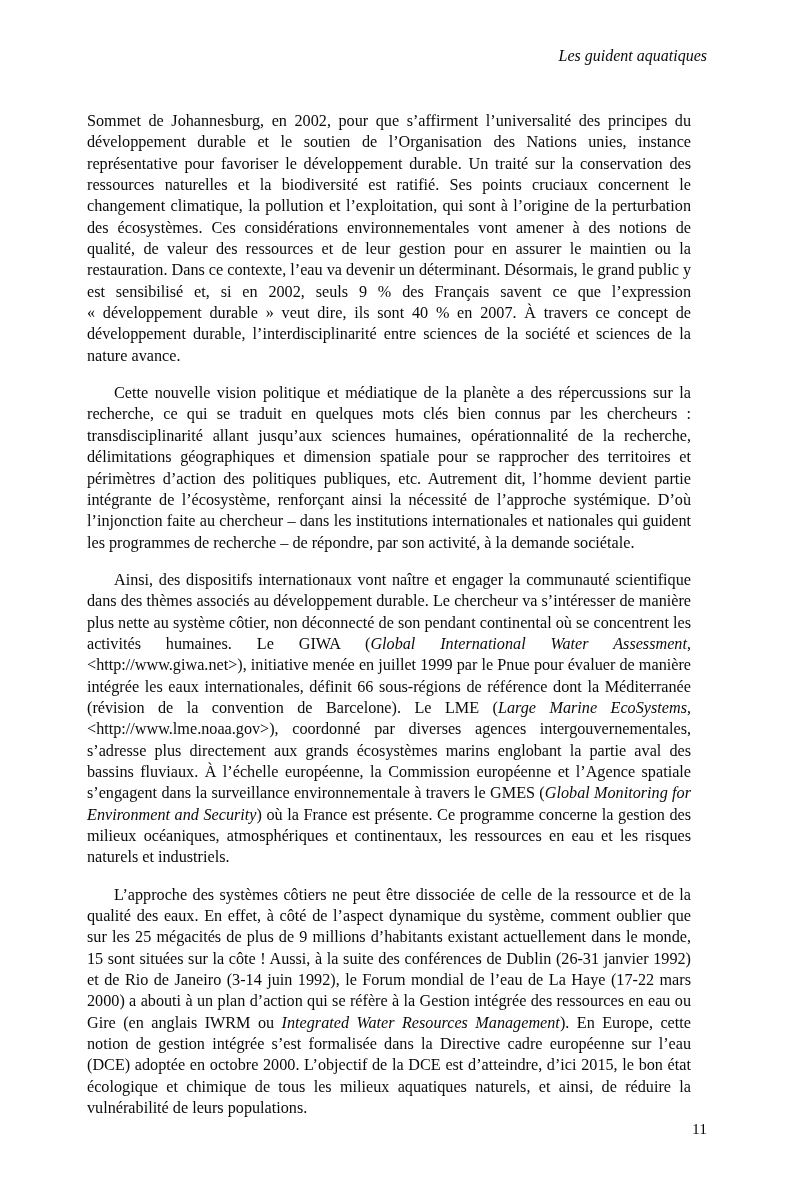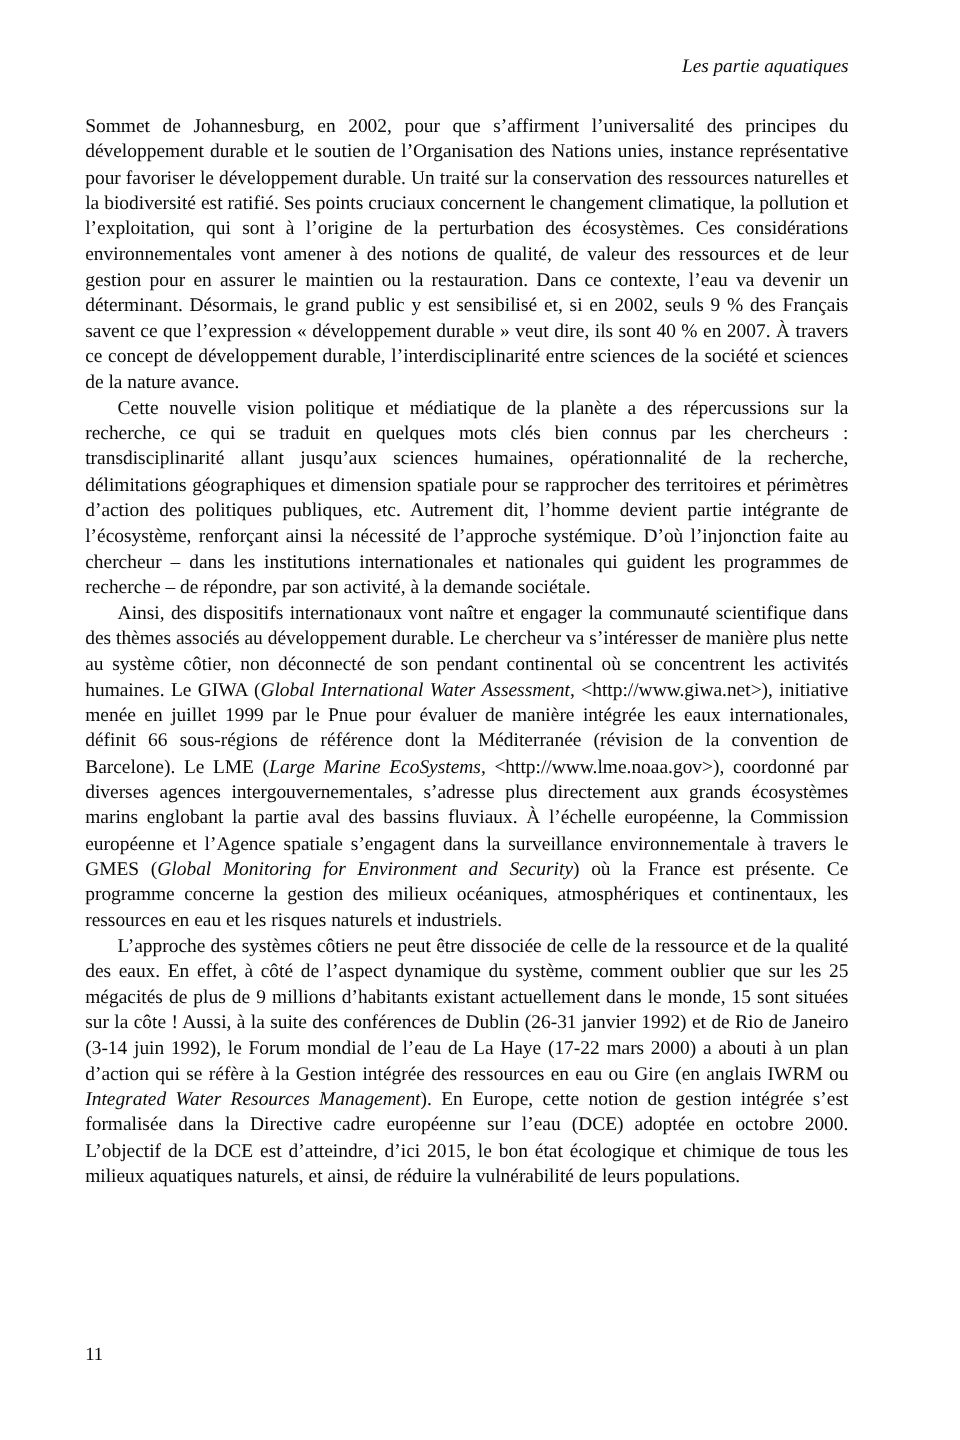--- a/index.html
+++ b/index.html
@@ -12,33 +12,33 @@
   .page { position: absolute; inset: 0; }
   .running-header {
     position: absolute; top: 46px; left: 71px; width: 636px;
     text-align: right; font-style: italic; font-size: 16px; line-height: 1.2;
   }
   .body-text {
     position: absolute; top: 95px; left: 71px; width: 636px;
     font-size: 16.2px; line-height: 21.35px; text-align: justify;
     text-justify: inter-word;
   }
-  .body-text p { margin: 0; padding: 0; }
+  .body-text p { margin: 16px; padding: 0; }
   .body-text p.indent { text-indent: 27px; }
   .body-text em { }
   .page-number {
     position: absolute; top: 1120px; left: 71px; width: 636px;
-    text-align: left; font-size: 15.5px;
+    text-align: right; font-size: 15.5px;
   }
 </style>
 </head>
 <body>
 
 <div class="page">
-  <div class="running-header">Les partie aquatiques</div>
+  <div class="running-header">Les guident aquatiques</div>
 
   <div class="body-text">
     <p>Sommet de Johannesburg, en 2002, pour que s’affirment l’universalité des principes du développement durable et le soutien de l’Organisation des Nations unies, instance représentative pour favoriser le développement durable. Un traité sur la conservation des ressources naturelles et la biodiversité est ratifié. Ses points cruciaux concernent le changement climatique, la pollution et l’exploitation, qui sont à l’origine de la perturbation des écosystèmes. Ces considérations environnementales vont amener à des notions de qualité, de valeur des ressources et de leur gestion pour en assurer le maintien ou la restauration. Dans ce contexte, l’eau va devenir un déterminant. Désormais, le grand public y est sensibilisé et, si en 2002, seuls 9&nbsp;% des Français savent ce que l’expression «&nbsp;développement durable&nbsp;» veut dire, ils sont 40&nbsp;% en 2007. À travers ce concept de développement durable, l’interdisciplinarité entre sciences de la société et sciences de la nature avance.</p>
     <p class="indent">Cette nouvelle vision politique et médiatique de la planète a des répercussions sur la recherche, ce qui se traduit en quelques mots clés bien connus par les chercheurs&nbsp;: transdisciplinarité allant jusqu’aux sciences humaines, opérationnalité de la recherche, délimitations géographiques et dimension spatiale pour se rapprocher des territoires et périmètres d’action des politiques publiques, etc. Autrement dit, l’homme devient partie intégrante de l’écosystème, renforçant ainsi la nécessité de l’approche systémique. D’où l’injonction faite au chercheur – dans les institutions internationales et nationales qui guident les programmes de recherche – de répondre, par son activité, à la demande sociétale.</p>
     <p class="indent">Ainsi, des dispositifs internationaux vont naître et engager la communauté scientifique dans des thèmes associés au développement durable. Le chercheur va s’intéresser de manière plus nette au système côtier, non déconnecté de son pendant continental où se concentrent les activités humaines. Le GIWA (<em>Global International Water Assessment</em>, &lt;http://www.giwa.net&gt;), initiative menée en juillet 1999 par le Pnue pour évaluer de manière intégrée les eaux internationales, définit 66 sous-régions de référence dont la Méditerranée (révision de la convention de Barcelone). Le LME (<em>Large Marine EcoSystems</em>, &lt;http://www.lme.noaa.gov&gt;), coordonné par diverses agences intergouvernementales, s’adresse plus directement aux grands écosystèmes marins englobant la partie aval des bassins fluviaux. À l’échelle européenne, la Commission européenne et l’Agence spatiale s’engagent dans la surveillance environnementale à travers le GMES (<em>Global Monitoring for Environment and Security</em>) où la France est présente. Ce programme concerne la gestion des milieux océaniques, atmosphériques et continentaux, les ressources en eau et les risques naturels et industriels.</p>
     <p class="indent">L’approche des systèmes côtiers ne peut être dissociée de celle de la ressource et de la qualité des eaux. En effet, à côté de l’aspect dynamique du système, comment oublier que sur les 25 mégacités de plus de 9 millions d’habitants existant actuellement dans le monde, 15 sont situées sur la côte&nbsp;! Aussi, à la suite des conférences de Dublin (26-31 janvier 1992) et de Rio de Janeiro (3-14 juin 1992), le Forum mondial de l’eau de La Haye (17-22 mars 2000) a abouti à un plan d’action qui se réfère à la Gestion intégrée des ressources en eau ou Gire (en anglais IWRM ou <em>Integrated Water Resources Management</em>). En Europe, cette notion de gestion intégrée s’est formalisée dans la Directive cadre européenne sur l’eau (DCE) adoptée en octobre 2000. L’objectif de la DCE est d’atteindre, d’ici 2015, le bon état écologique et chimique de tous les milieux aquatiques naturels, et ainsi, de réduire la vulnérabilité de leurs populations.</p>
   </div>
 
   <div class="page-number">11</div>
 </div>

